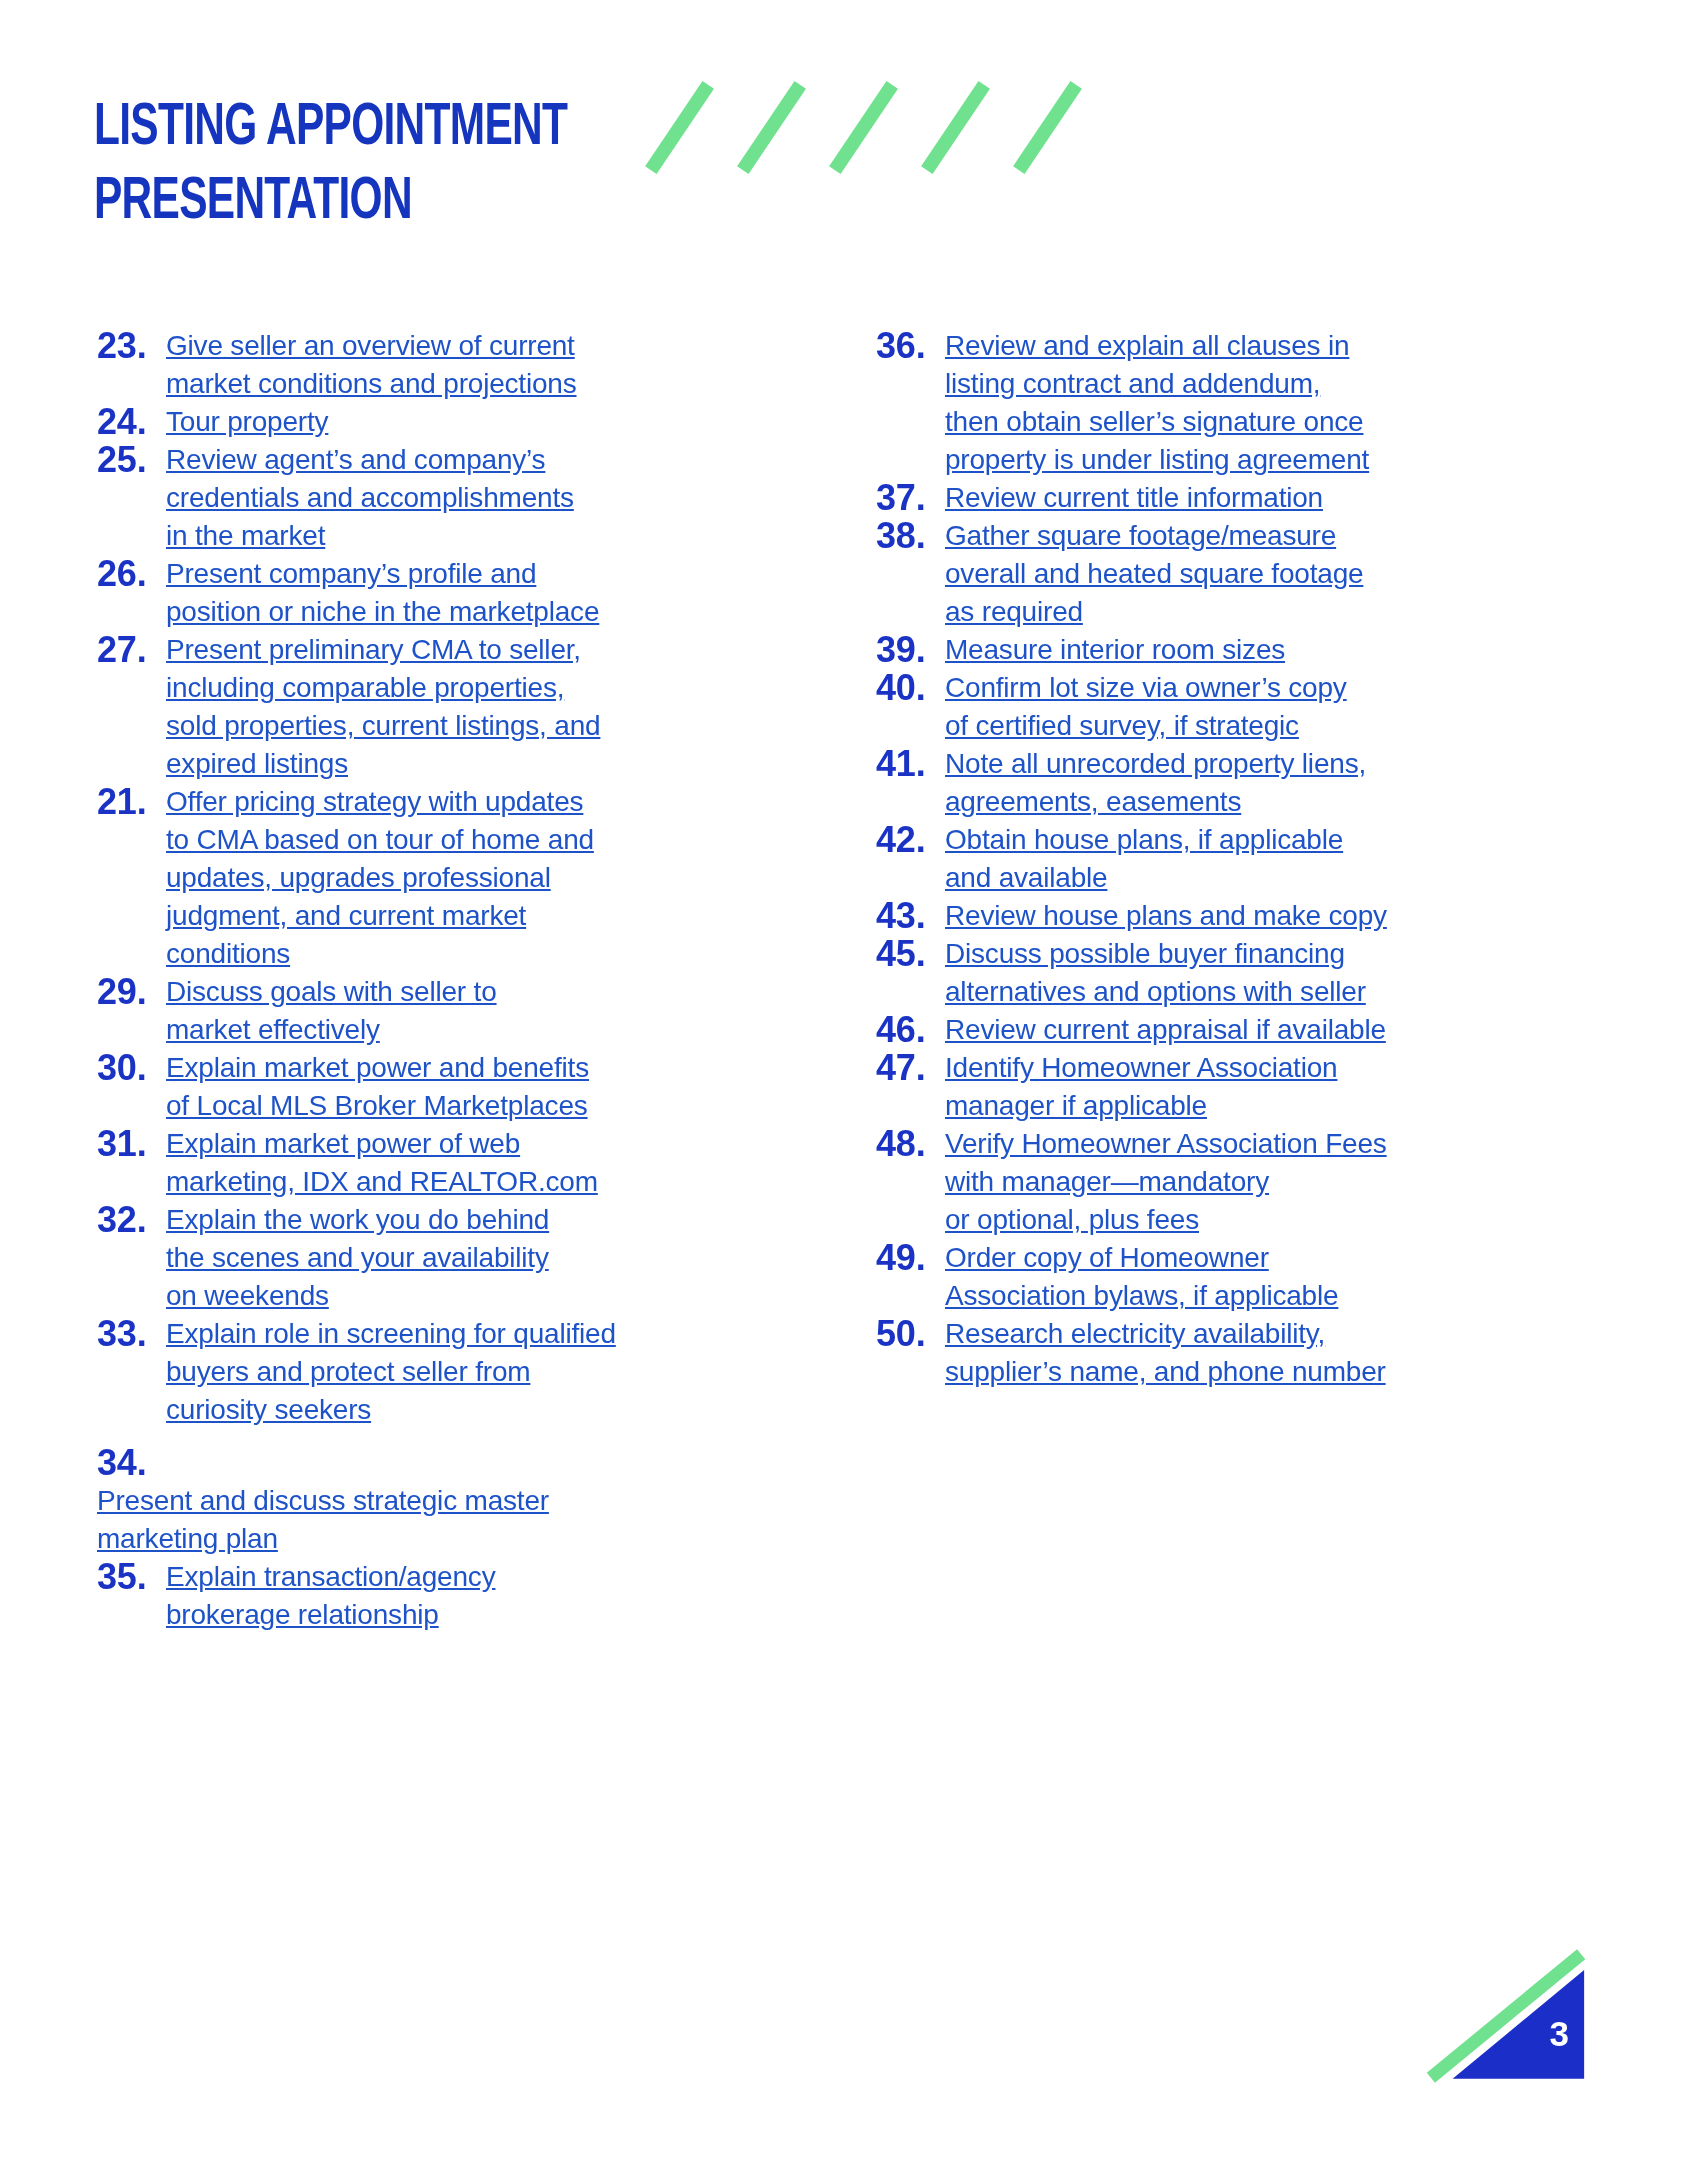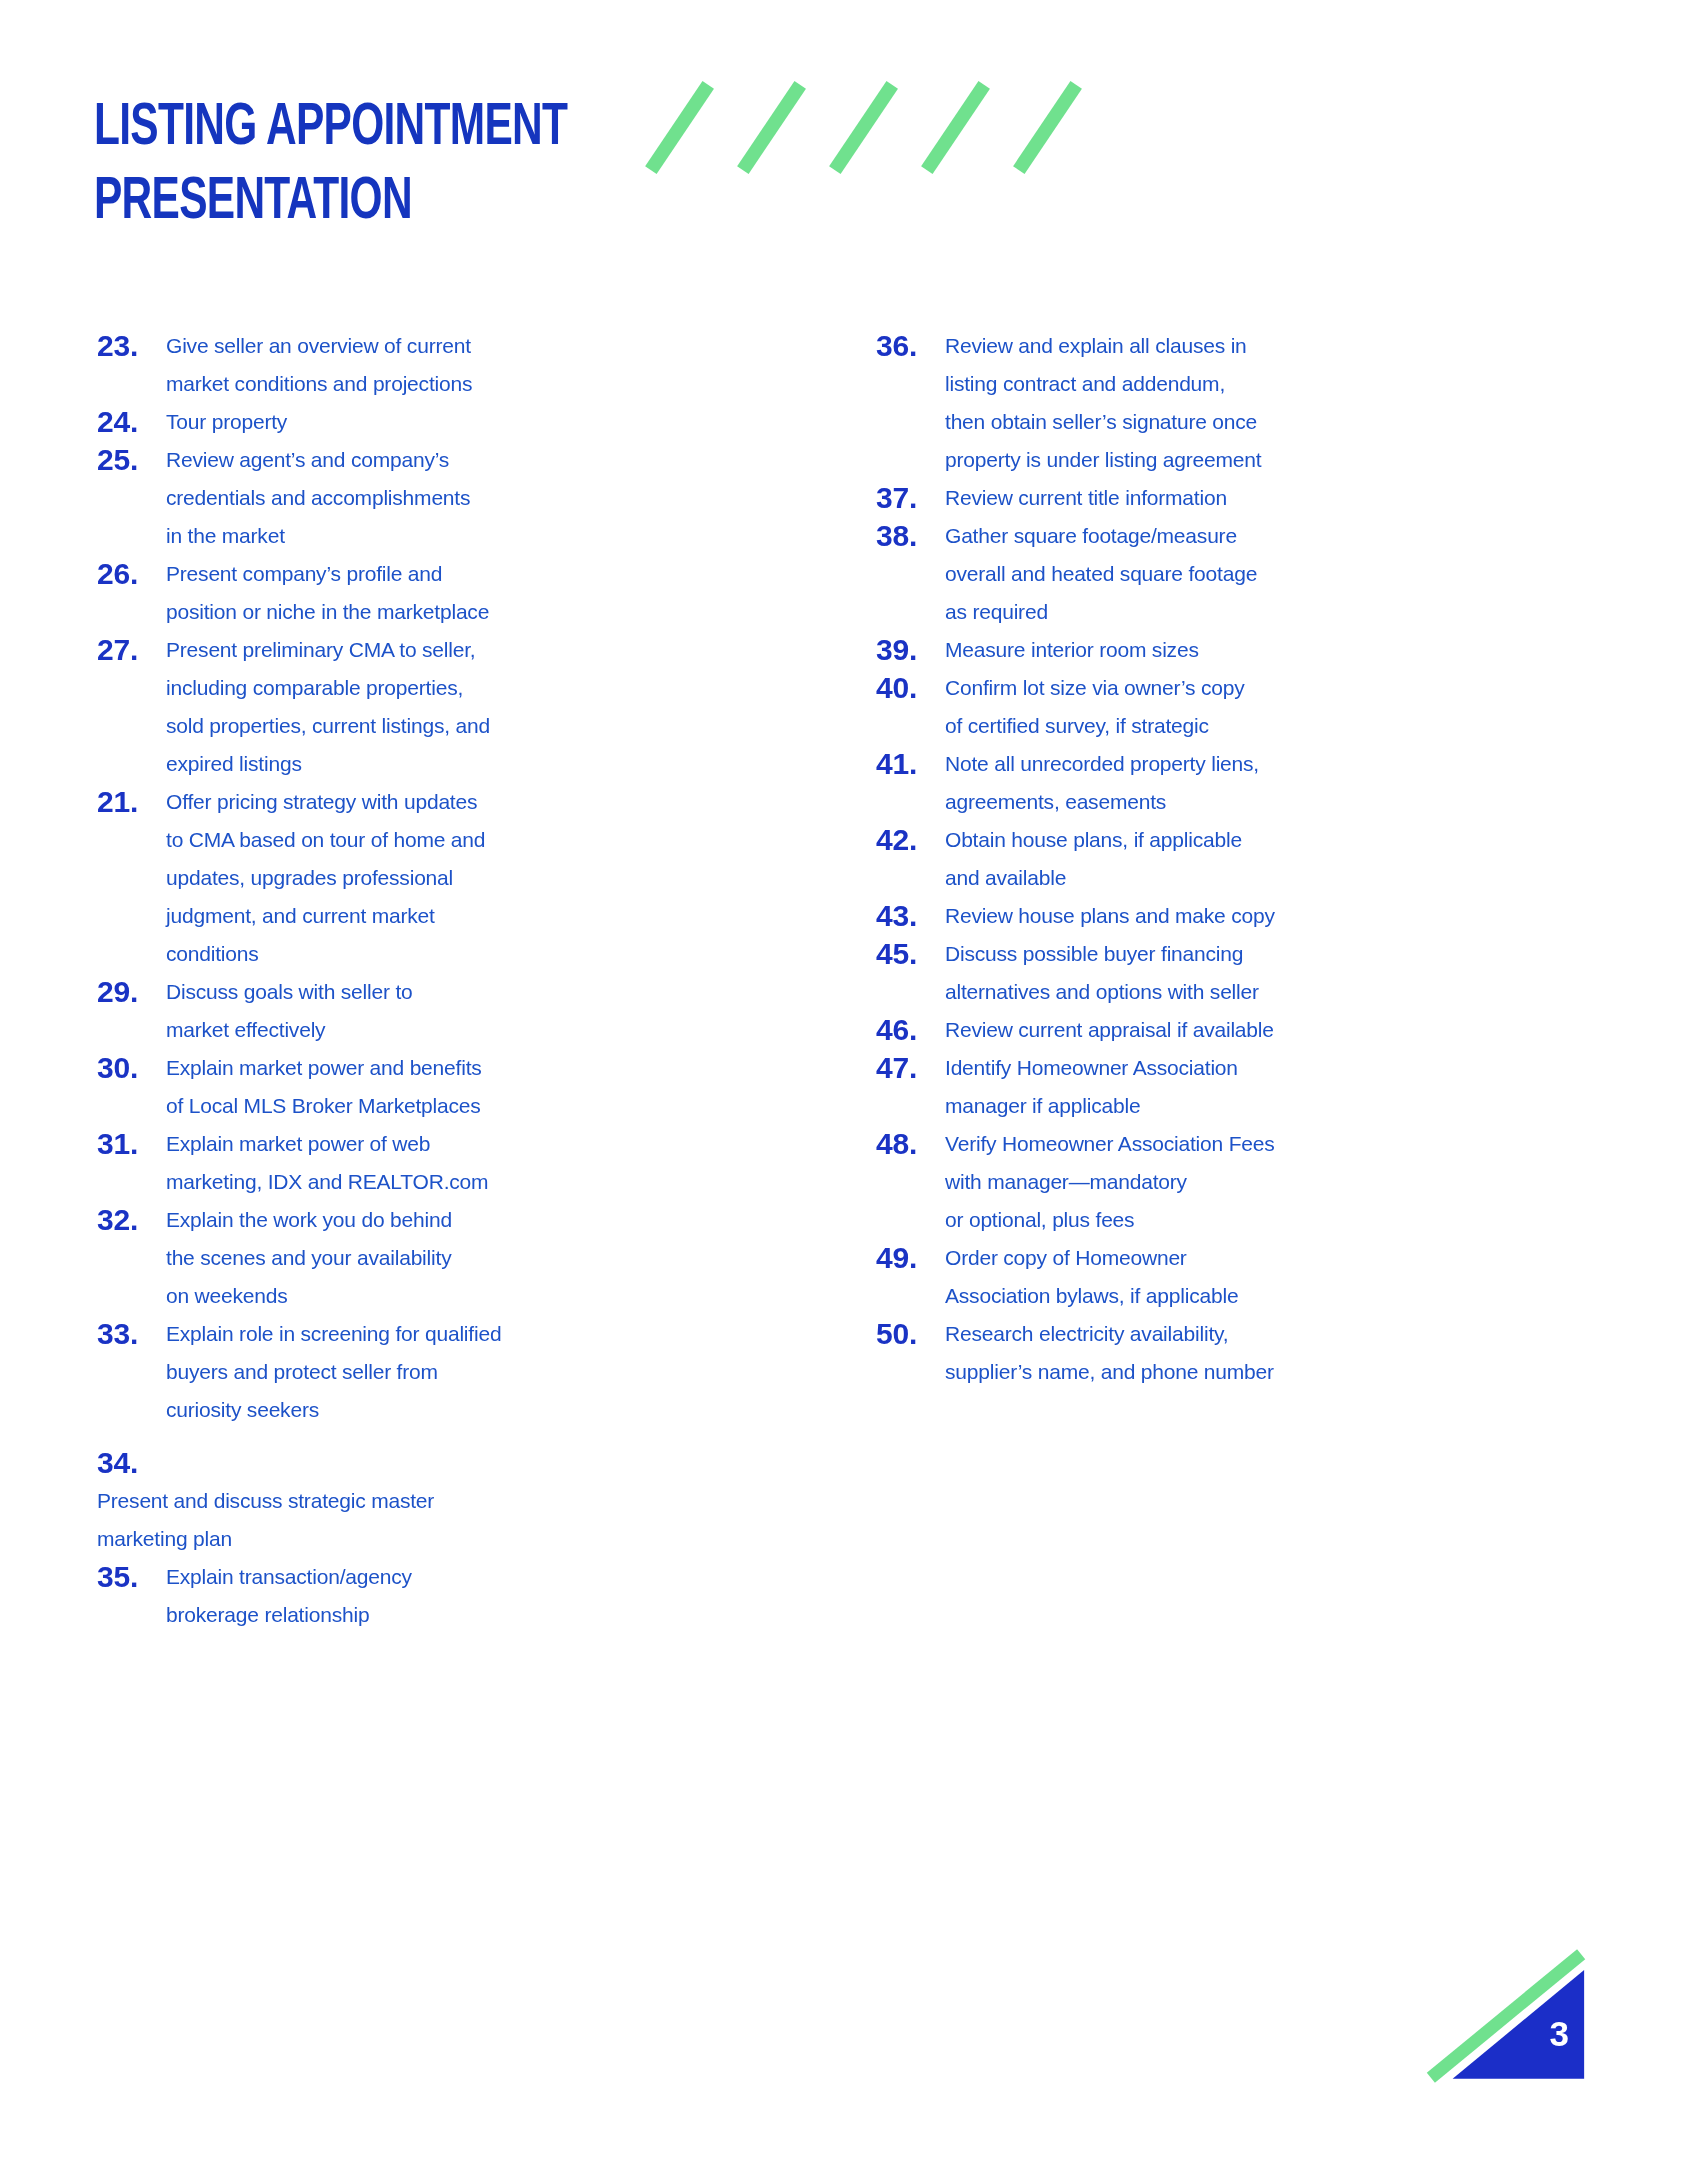--- a/index.html
+++ b/index.html
@@ -47,31 +47,32 @@
   .col-right { left: 876px; }
 
   .item { display: flex; }
   .item + .item { }
   .item.tight { margin-top: 15px; flex-direction: column; }
 
   .num {
     flex: none;
     width: 69px;
     font-weight: bold;
-    font-size: 30px;
+    font-size: 36px;
     line-height: 38px;
     color: var(--number-blue);
     letter-spacing: -0.2px;
   }
   .txt {
-    font-size: 21px;
+    font-size: 28px;
     line-height: 38px;
     color: var(--body-blue);
     letter-spacing: -0.2px;
     white-space: pre-line;
+    text-decoration: underline;
   }
 
   
   .corner {
     position: absolute;
     left: 1418px;
     top: 1942px;
   }
   .page-number {
     position: absolute;

